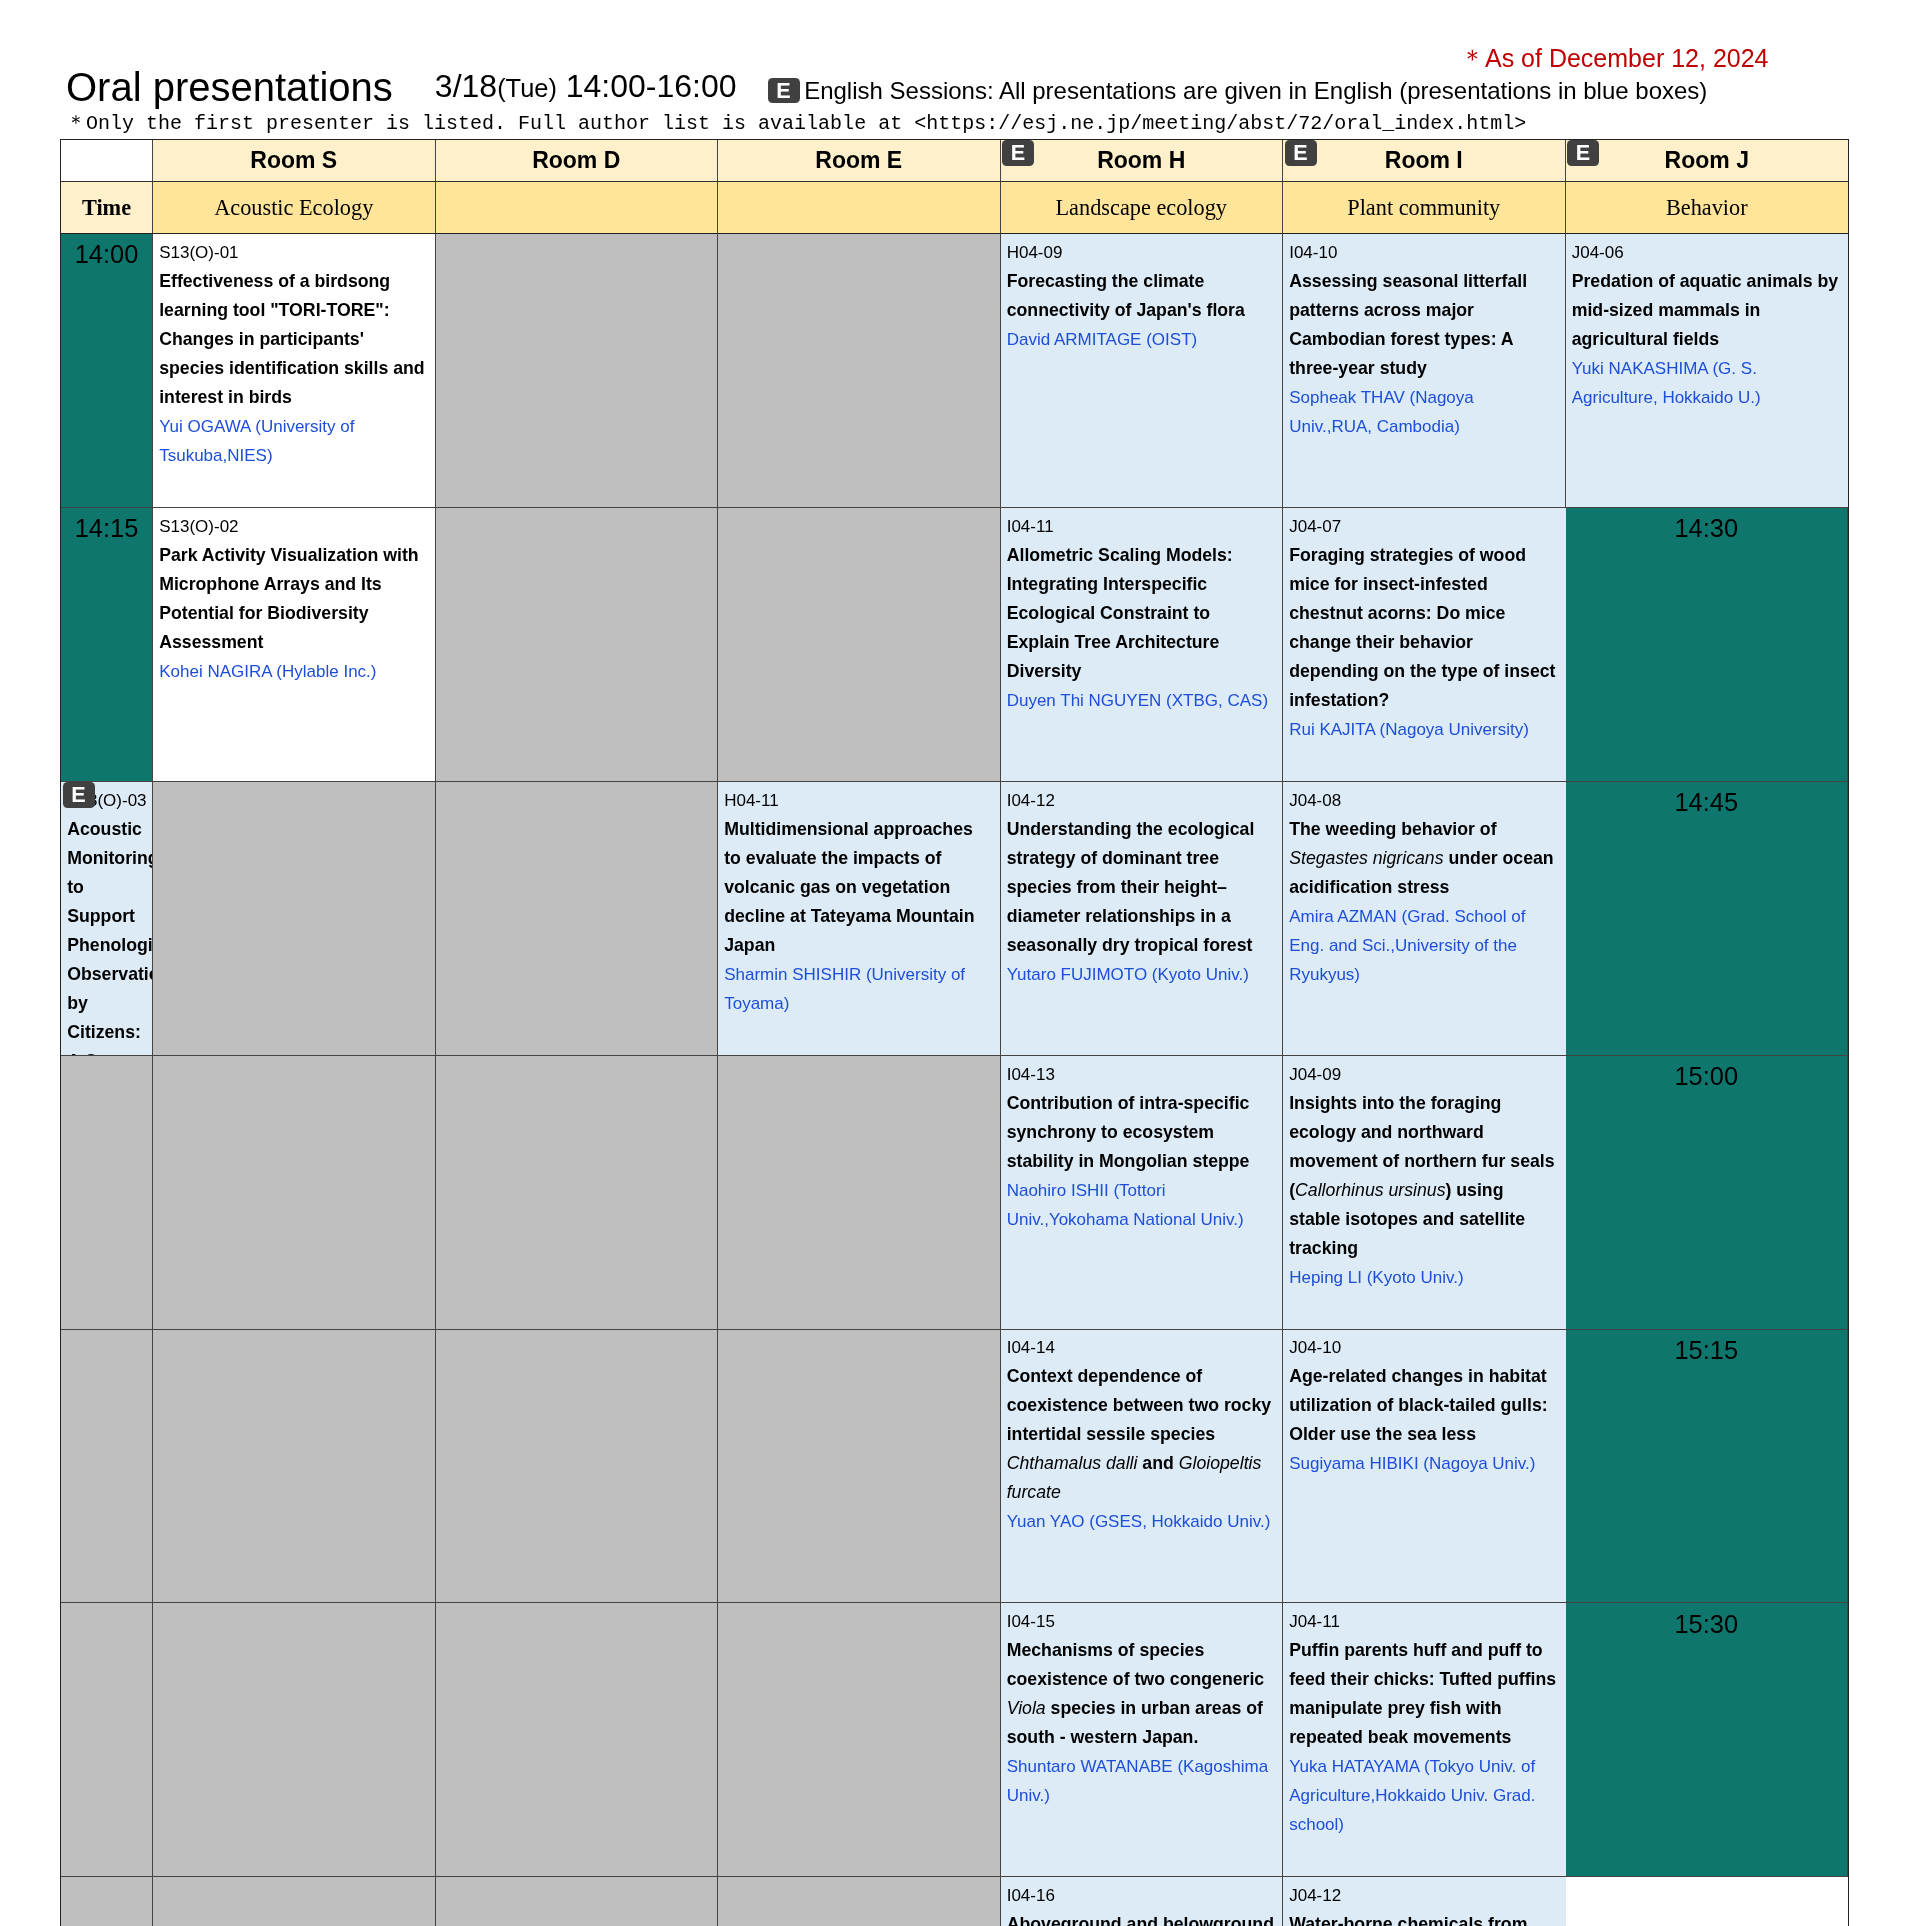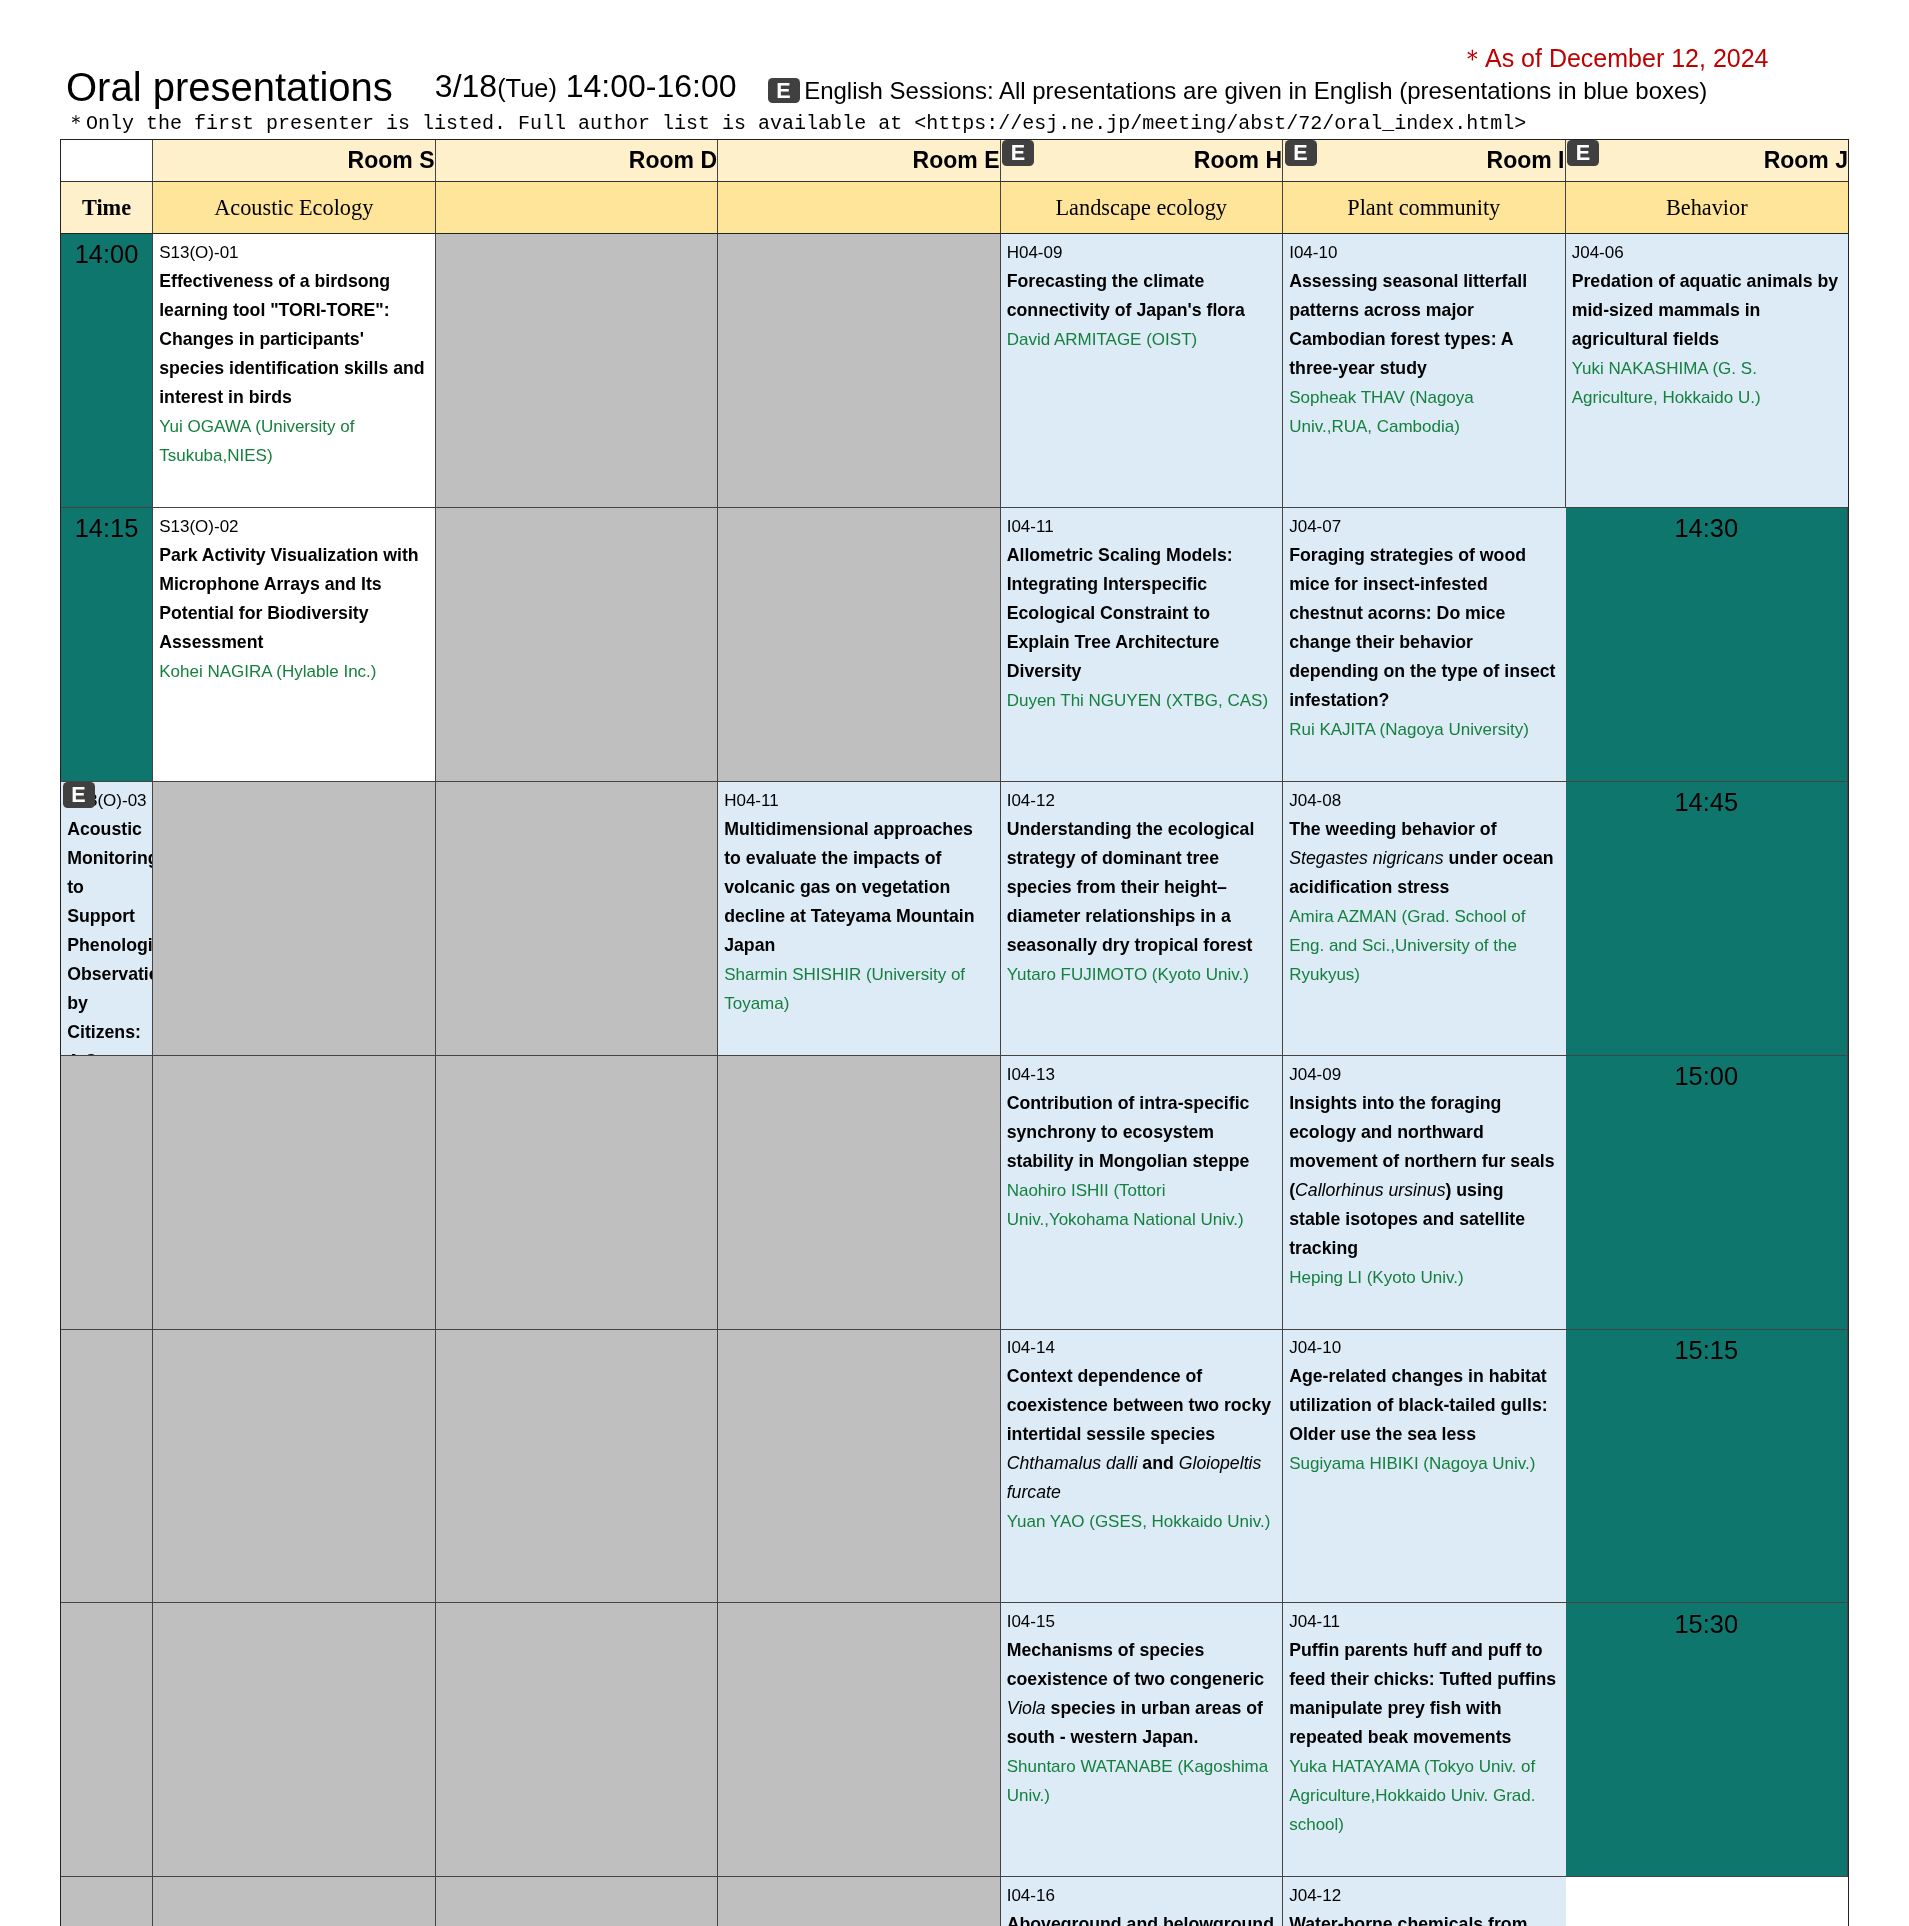--- a/index.html
+++ b/index.html
@@ -11,33 +11,33 @@
   .date .dow { font-size:25.4px; }
   .legend { display:flex; align-items:center; margin-left:31px; font-size:24px; line-height:35px; }
   .ebadge { display:inline-flex; align-items:center; justify-content:center; background:#404040; color:#fff; font-weight:bold; border-radius:4.6px; font-family:"Liberation Sans", sans-serif; }
   .legend .ebadge { width:32px; height:25px; font-size:21.6px; margin-right:4.6px; }
   .note { position:absolute; left:66px; top:109px; font-size:20px; white-space:nowrap;font-family:Liberation Mono, monospace; }
 
   .grid { position:absolute; left:60px; top:139px; width:1789px; height:2287px; border:1.5px solid #222; box-sizing:border-box;
           display:grid; grid-template-columns:92px repeat(6, 1fr); grid-template-rows:42px 52px repeat(8, 1fr); }
   .cell { border-right:0.8px solid #444; border-bottom:0.8px solid #444; box-sizing:border-box; position:relative; overflow:hidden; }
   .cell.lastcol { border-right:none; }
-  .hdr { background:#fff0cc; display:flex; align-items:center; justify-content:flex-end; font-weight:bold; font-size:23px; border-bottom:1.9px solid #333; }
+  .hdr { background:#fff0cc; display:flex; align-items:center; justify-content:center; font-weight:bold; font-size:23px; border-bottom:1.9px solid #333; }
   .hdr.corner { background:#ffffff; }
   .sess { background:#ffe599; display:flex; align-items:center; justify-content:center; font-size:22.3px; border-bottom:1.9px solid #222;font-family:Liberation Serif, serif; }
   .sess.timelabel { background:#fff0cc; font-weight:bold; }
   .time { background:#0f766e; font-size:25.4px; text-align:center; padding-top:6.2px; }
   .grey { background:#bfbfbf; }
   .white { background:#ffffff; }
   .blue { background:#ddebf7; }
   .pres { text-align:left; padding:3.9px 6.2px 0; line-height:29px; }
   .pres .code { font-size:17px; display:block; }
   .pres .ptitle { font-size:17.7px; font-weight:bold; display:block; }
   .pres .ptitle i { font-weight:normal;margin-top:8px; }
-  .pres .author { font-size:17px; display:block; color:#15803d; }
+  .pres .author { font-size:17px; display:block; color:#1d4ed8; }
   .hdr .ebadge, .pres .ebadge { position:absolute; left:1.5px; top:0px; width:32px; height:26px; font-size:21.6px; }
 </style>
 </head>
 <body>
 
 <div class="as-of">＊As of December 12, 2024</div>
 
 <div class="title-line">
   <span class="title">Oral presentations</span>
   <span class="date"><span>3/18</span><span class="dow">(Tue)</span> <span>14:00-16:00</span></span>

